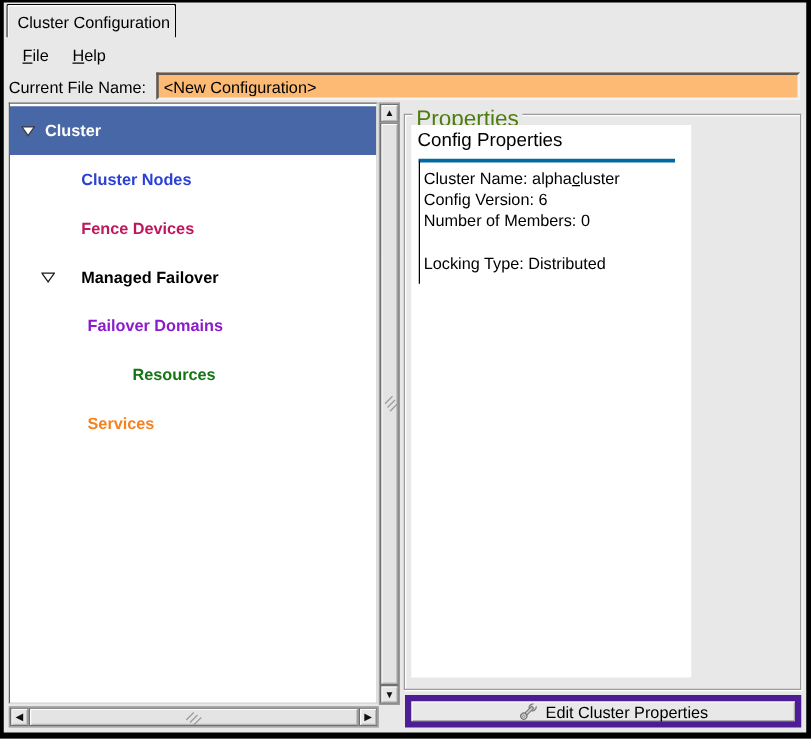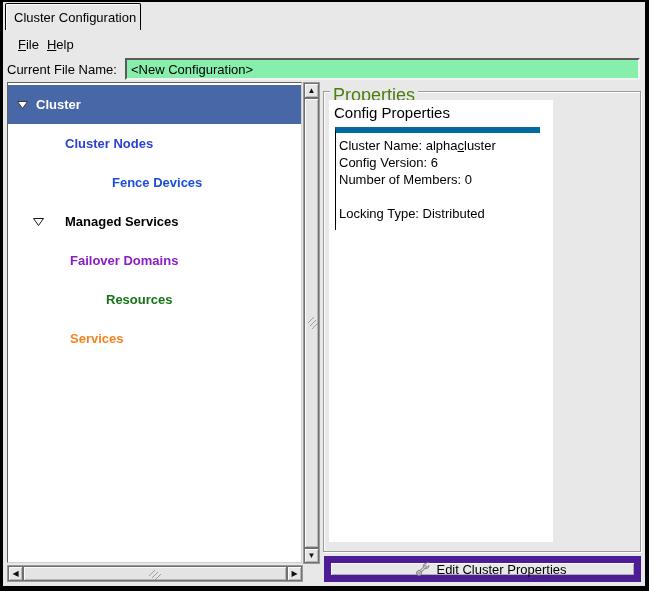--- a/index.html
+++ b/index.html
@@ -8,28 +8,28 @@
        font-family:"Liberation Sans",sans-serif;}
   .abs{position:absolute;}
 
   
   .tab{left:2px;top:1px;width:136px;height:27px;background:#e8e8e8;
        border:1px solid #000;border-bottom:none;border-radius:2px 2px 0 0;
        box-shadow:inset 1px 1px 0 #fdfdfd;
        font-size:13px;color:#000;display:flex;align-items:center;padding-left:8px;box-sizing:border-box;}
 
   
-  .menubar{left:2px;top:31px;height:22px;display:flex;align-items:center;padding-left:9px;}
+  .menubar{left:2px;top:31px;height:22px;display:flex;align-items:center;padding-left:9px;gap:11px;}
   .menuitem{font-size:13px;color:#000;padding:1px 4px;}
   .accel{text-decoration:underline;}
 
   
   .filelabel{left:4px;top:60px;font-size:13px;color:#000;text-align:right;}
   .fileinput{left:122px;top:56px;width:515px;height:22px;box-sizing:border-box;
-       background:#86efac;border:2px solid;border-color:#5a5a5a #f2f2f2 #f2f2f2 #5a5a5a;
+       background:#fdba74;border:2px solid;border-color:#5a5a5a #f2f2f2 #f2f2f2 #5a5a5a;
        font-family:"Liberation Sans",sans-serif;font-size:13px;color:#000;padding:0 0 0 4px;outline:none;}
 
   
   .treeview{left:4px;top:80px;width:295px;height:481px;box-sizing:border-box;
        background:#fff;border:1px solid #606060;border-bottom-color:#d0d0d0;border-right-color:#d0d0d0;
        overflow:hidden;padding-top:2px;}
   .trow{position:relative;height:39px;display:flex;align-items:center;font-size:13px;font-weight:bold;}
   .lvl0{padding-left:28px}.lvl0 .exp{left:9px}
   .lvl1{padding-left:57px}.lvl1 .exp{left:25px}
   .lvl2{padding-left:62px}
@@ -50,28 +50,28 @@
        box-shadow:inset 1px 1px 0 #fbfbfb,inset -1px -1px 0 #b8b8b8;box-sizing:border-box;
        display:flex;align-items:center;justify-content:center;line-height:0;}
 
   
   .frame{left:320px;top:89px;width:318px;height:461px;box-sizing:border-box;
        border:1px solid #9b9b9b;box-shadow:inset 1px 1px 0 #fdfdfd, 1px 1px 0 #fdfdfd;}
   .legend{left:327px;top:83px;background:#e8e8e8;padding:0 3px;font-size:18px;color:#4d7c0f;}
   .propswhite{left:326px;top:98px;width:224px;height:442px;background:#fff;box-sizing:border-box;
        padding:4px 0 0 5px;}
   .propsheading{font-size:15px;color:#000;padding-bottom:6px;}
-  .propsbox{margin-left:1px;width:201px;border-top:6px solid #0369a1;border-left:1px solid #000;
+  .propsbox{margin-left:1px;width:201px;border-top:3px solid #0369a1;border-left:1px solid #000;
        padding:4px 0 8px 3px;}
   .prow{font-size:13px;color:#000;line-height:17px;min-height:17px;white-space:pre;}
   .u{text-decoration:underline;}
 
   
   .editbtn{left:321px;top:554px;width:317px;height:26px;box-sizing:border-box;
-       background:#e8e8e8;border:7px solid #4c1d95;
+       background:#e8e8e8;border:5px solid #4c1d95;
        box-shadow:inset 1px 1px 0 #fdfdfd,inset -1px -1px 0 #adadad;
        display:flex;align-items:center;justify-content:center;gap:5px;
        font-size:13px;color:#000;cursor:default;padding-left:16px;}
   .icon{line-height:0;}
 </style>
 </head>
 <body>
 
 <div class="win">
 
@@ -91,27 +91,27 @@
     <div class="trow lvl0" style="background-color: rgb(71, 103, 167);">
       <span class="exp"><svg width="11" height="9" viewBox="0 0 11 9">
             <path d="M0.5 1 L10.5 1 L5.5 8 Z" fill="#ffffff" stroke="#3a3a3a" stroke-width="1"></path>
           </svg></span>
       <span style="color: rgb(255, 255, 255);">Cluster</span>
     </div>
     <div class="trow lvl1">
       <span style="color: rgb(42, 65, 211);">Cluster Nodes</span>
     </div>
     <div class="trow lvl1">
-      <span style="color: #1d4ed8; margin-left: 47px;">Fence Devices</span>
+      <span style="color: #be185d;">Fence Devices</span>
     </div>
     <div class="trow lvl1">
       <span class="exp"><svg width="11" height="9" viewBox="0 0 11 9">
             <path d="M0.5 1 L10.5 1 L5.5 8 Z" fill="#ffffff" stroke="#1a1a1a" stroke-width="1"></path>
           </svg></span>
-      <span style="color: rgb(0, 0, 0);">Managed Services</span>
+      <span style="color: rgb(0, 0, 0);">Managed Failover</span>
     </div>
     <div class="trow lvl2">
       <span style="color: rgb(138, 28, 201);">Failover Domains</span>
     </div>
     <div class="trow lvl2">
       <span style="color: rgb(21, 116, 21); padding-left: 36px;">Resources</span>
     </div>
     <div class="trow lvl2">
       <span style="color: rgb(245, 130, 31);">Services</span>
     </div>

